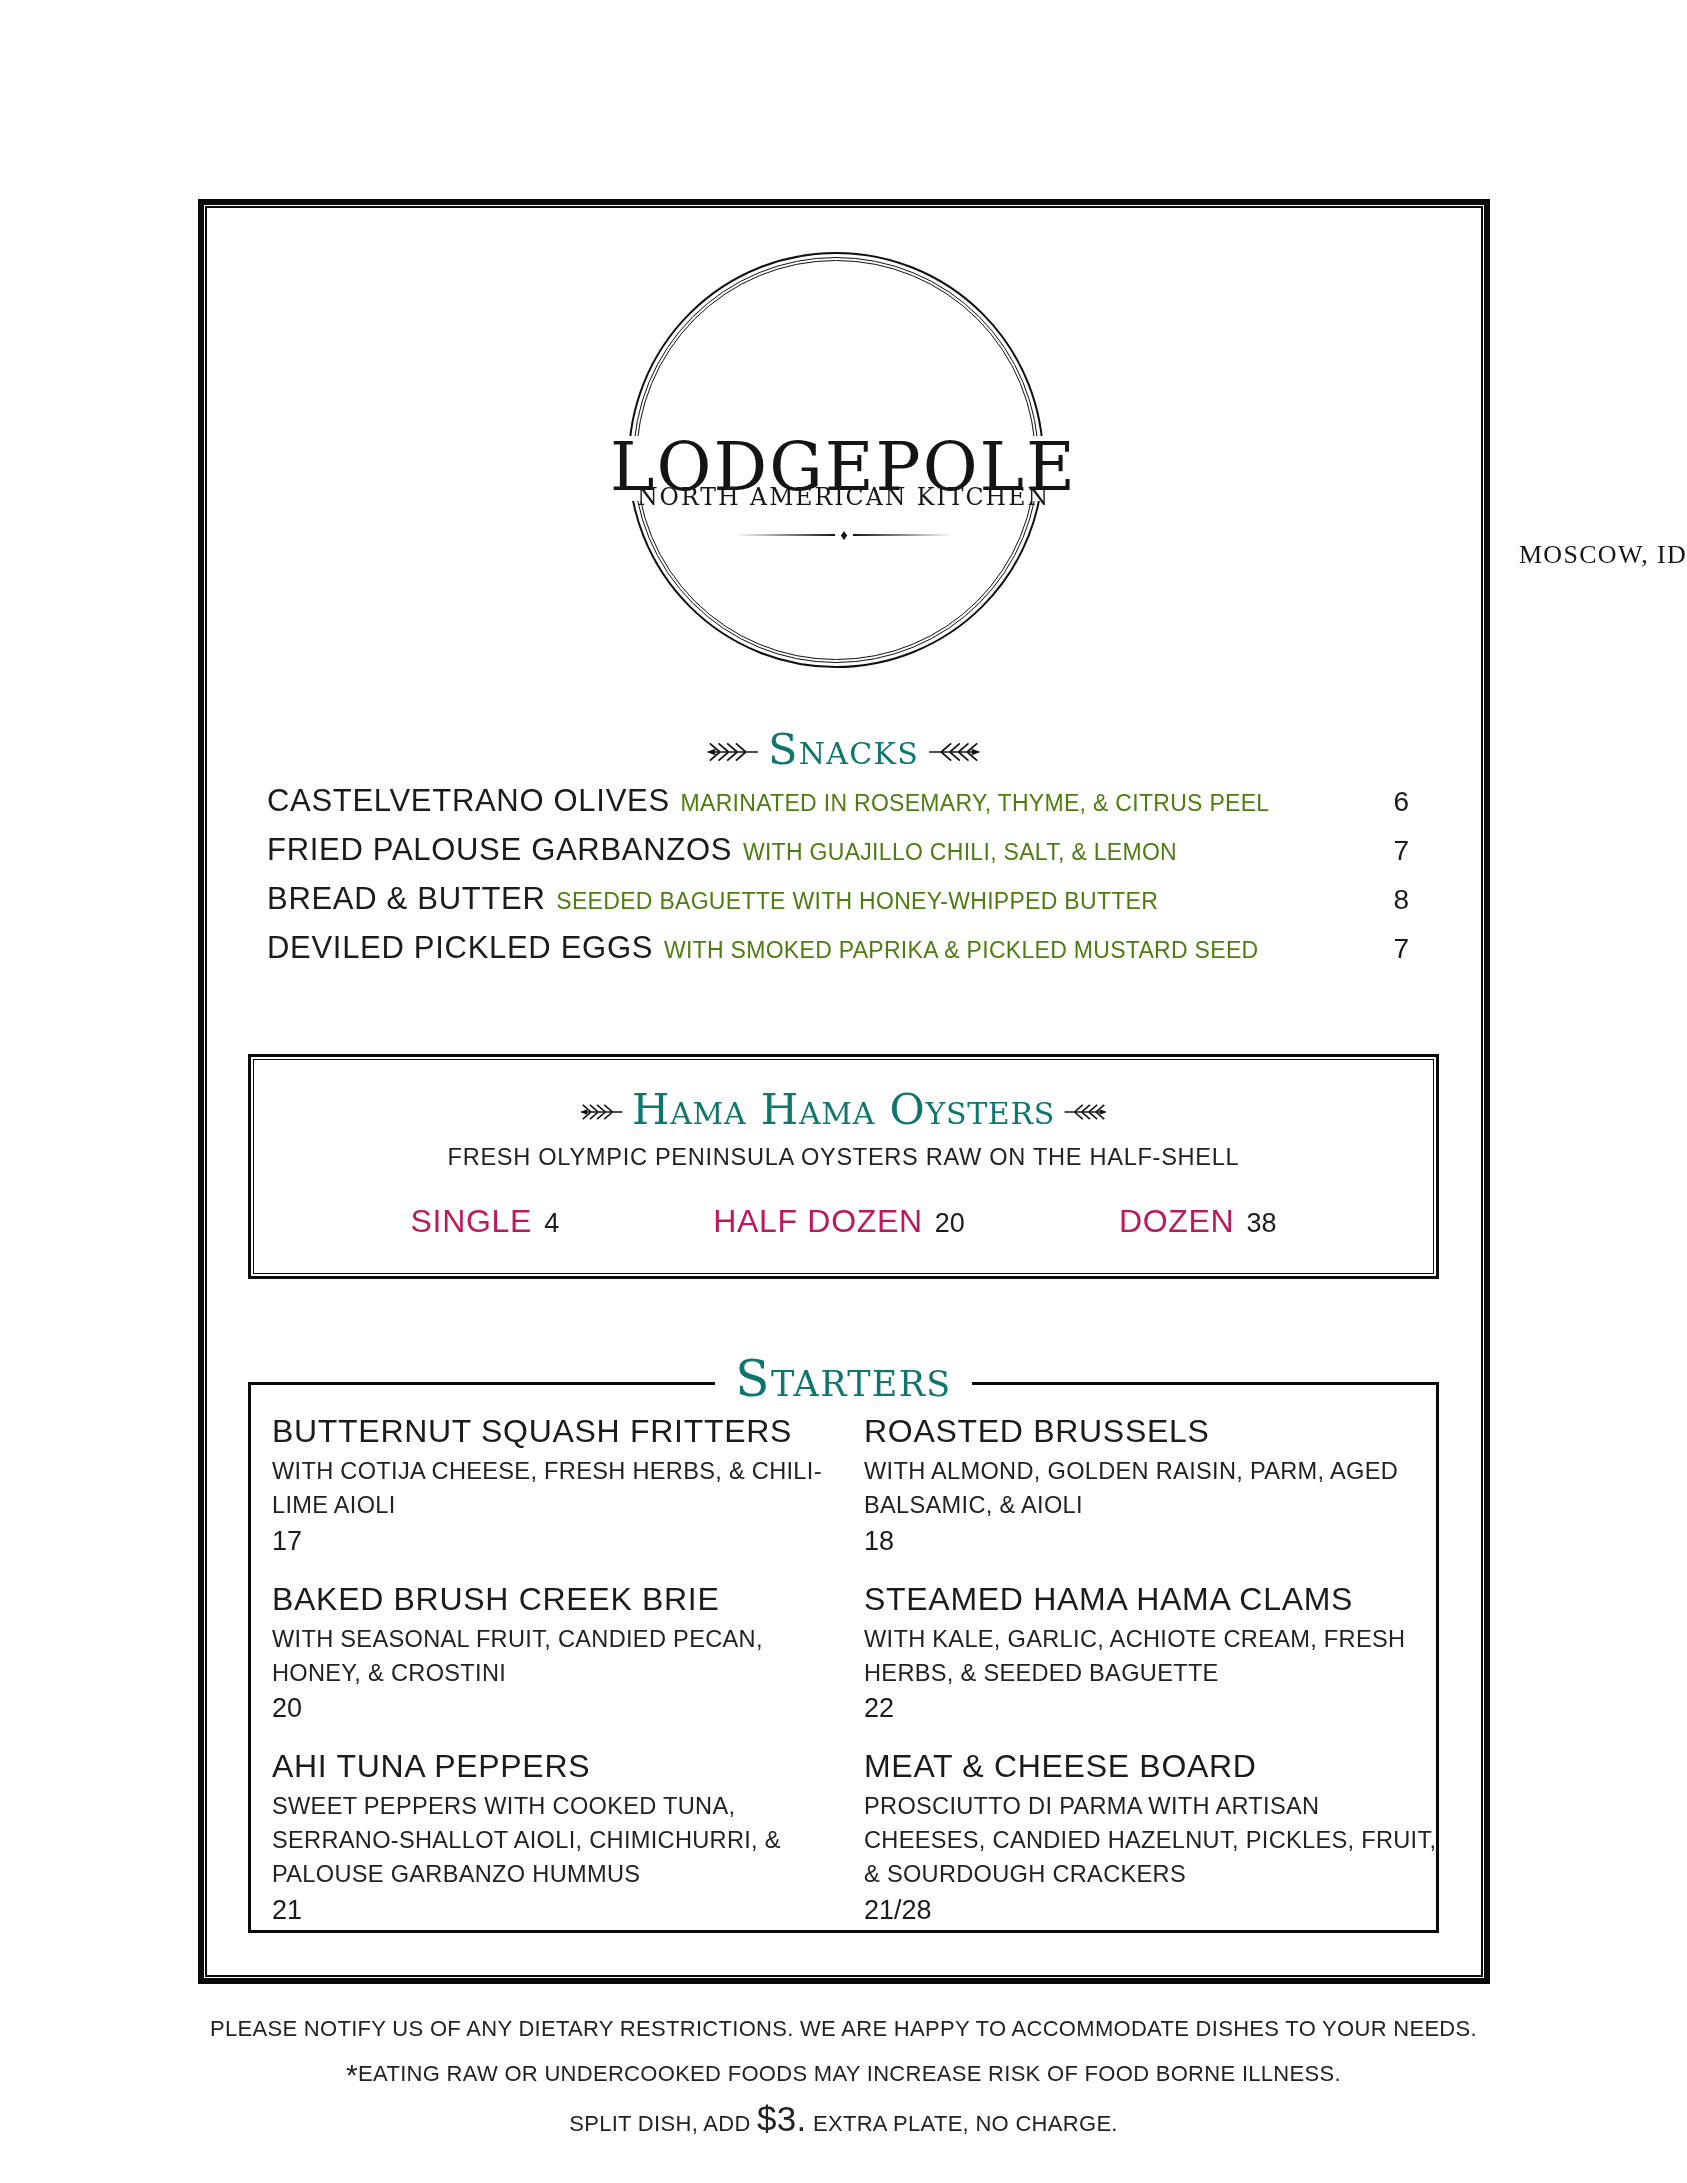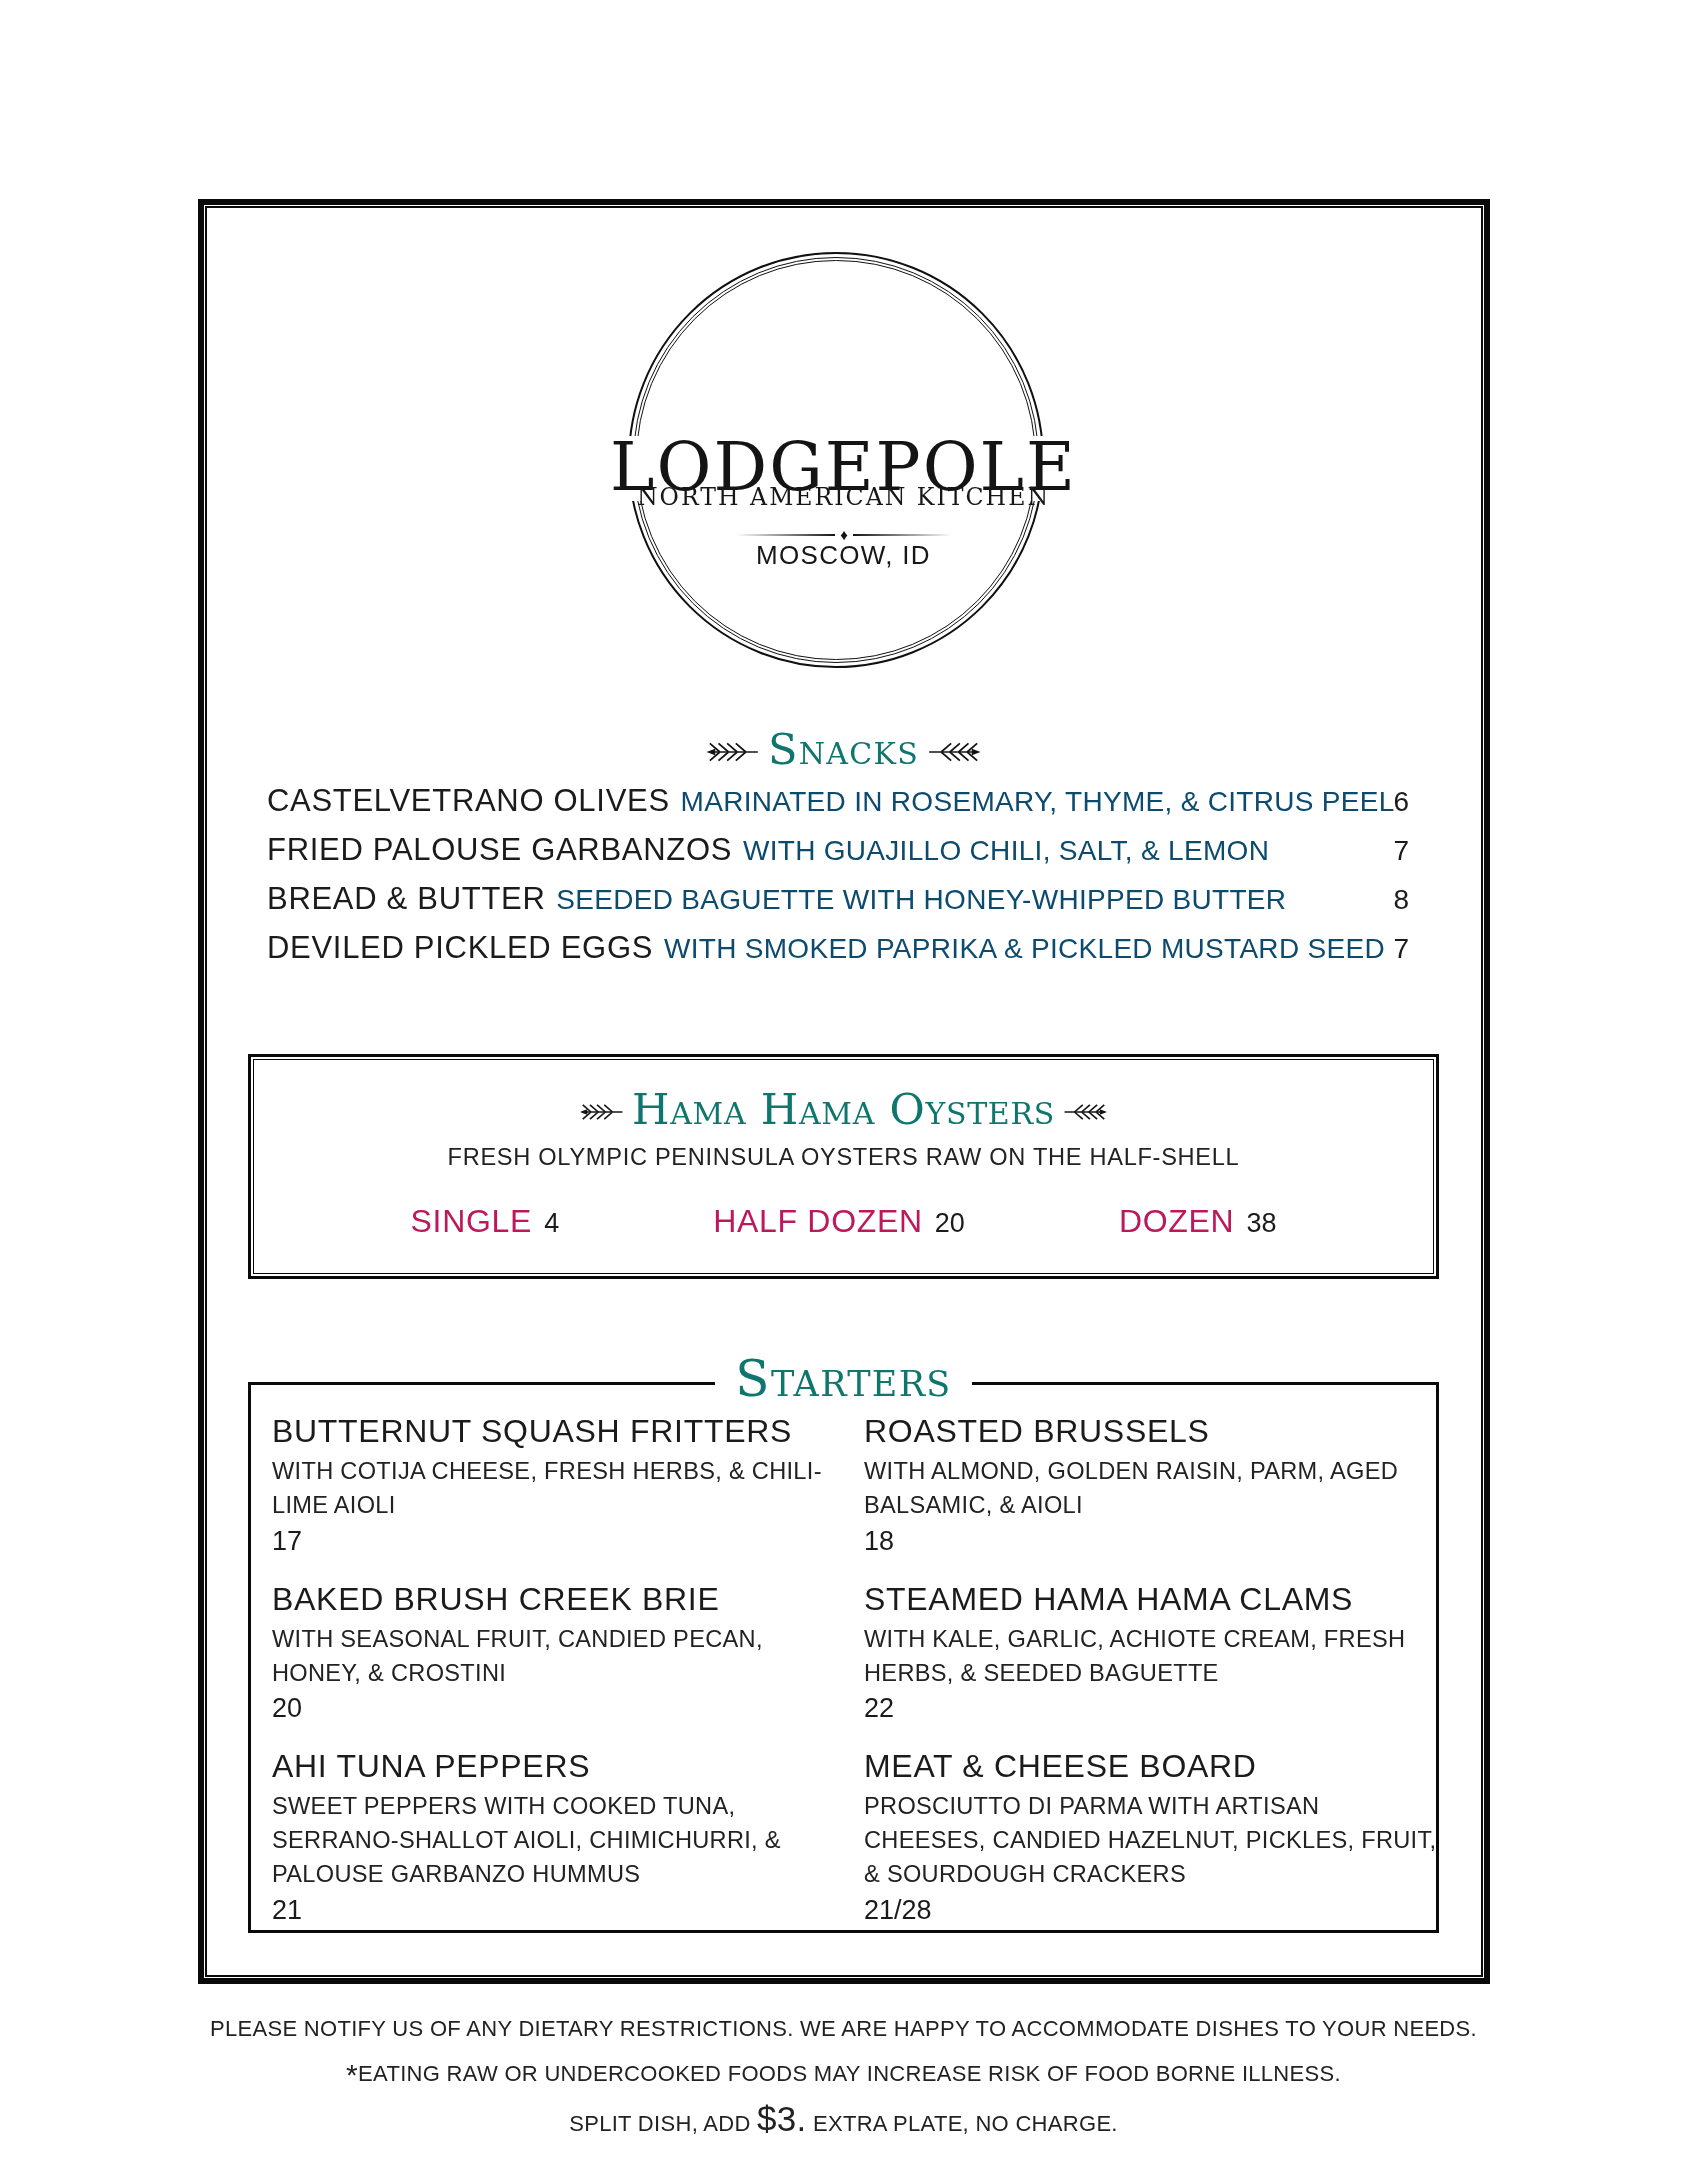--- a/index.html
+++ b/index.html
@@ -21,38 +21,38 @@
              font-family:"DejaVu Serif",serif;font-size:67px;line-height:61px;
              letter-spacing:2px;color:#141414;}
   .logo-sub{position:absolute;left:0;right:0;top:484px;text-align:center;
             font-family:"DejaVu Serif",serif;font-size:23.6px;line-height:26px;
             letter-spacing:2px;color:#171717;}
   .logo-divider{position:absolute;left:736px;top:528px;width:216px;height:13.5px;
                 display:flex;align-items:center;}
   .logo-divider .dline-l{flex:1;height:2px;background:linear-gradient(to right,rgba(20,20,20,0),#141414);}
   .logo-divider .dline-r{flex:1;height:2px;background:linear-gradient(to left,rgba(20,20,20,0),#141414);}
   .logo-divider .diamond{font-size:15px;line-height:13.5px;color:#141414;padding:0 5.4px;}
-  .logo-city{position:absolute;left:0;right:0;top:540px;text-align:center;
-             font-family:Liberation Sans, sans-serif;font-size:26px;line-height:30px;
+  .logo-city{position:absolute;left:0;right:0;top:540px;text-align:right;
+             font-family:Liberation Serif, serif;font-size:26px;line-height:30px;
              letter-spacing:1.3px;color:#171717;}
 
   
   .sec-header{display:flex;justify-content:center;align-items:center;gap:9.4px;}
   .sc-title{font-family:"DejaVu Serif",serif;font-variant-caps:small-caps;color:#0f766e;}
   .snacks-header{position:absolute;left:0;right:0;top:728px;}
   .snacks-header .sc-title{font-size:43px;line-height:43px;letter-spacing:1.3px;}
   .orn{flex:none;margin-top:4px;}
   .orn.mir{transform:scaleX(-1);}
 
   
   .snacks-list{position:absolute;left:267px;top:783px;width:1142px;}
   .snack-row{display:flex;align-items:baseline;height:49px;}
   .snack-left{flex:1;min-width:0;white-space:nowrap;}
   .snack-name{font-size:31px;letter-spacing:0.7px;color:#1b1b1b;}
-  .snack-desc{font-size:28px;letter-spacing:0.3px;color:#0c4a6e;margin-left:10.8px;}
+  .snack-desc{font-size:23px;letter-spacing:0.3px;color:#4d7c0f;margin-left:10.8px;}
   .snack-price{font-size:28px;color:#1b1b1b;margin-left:13.5px;}
 
   
   .oyster-box{position:absolute;left:248px;top:1054px;width:1191px;height:225px;
               border:3.4px solid #0a0a0a;box-sizing:border-box;}
   .oyster-inner{position:absolute;inset:2px;border:1.3px solid #0a0a0a;}
   .oyster-header{position:absolute;left:0;right:0;top:27px;}
   .oyster-header .sc-title{font-size:43px;line-height:45px;letter-spacing:0.7px;}
   .oyster-sub{position:absolute;left:0;right:0;top:84px;text-align:center;
               font-size:23.6px;letter-spacing:0.7px;color:#222;}

